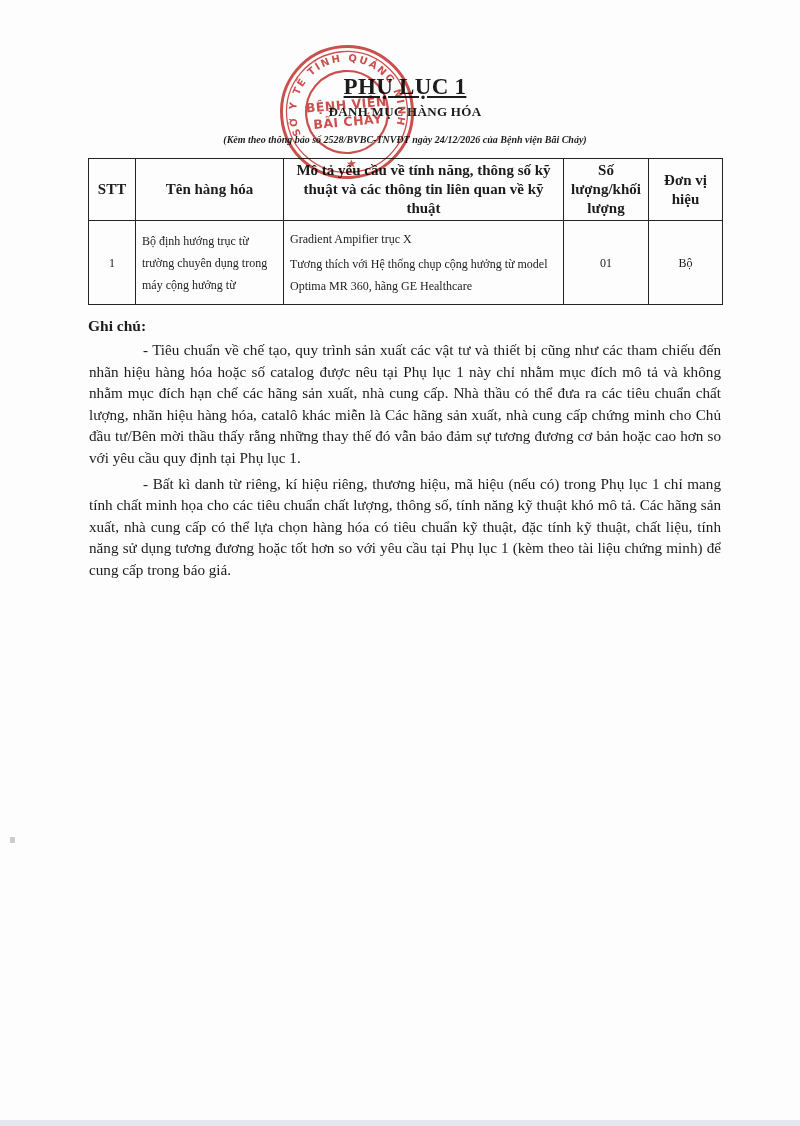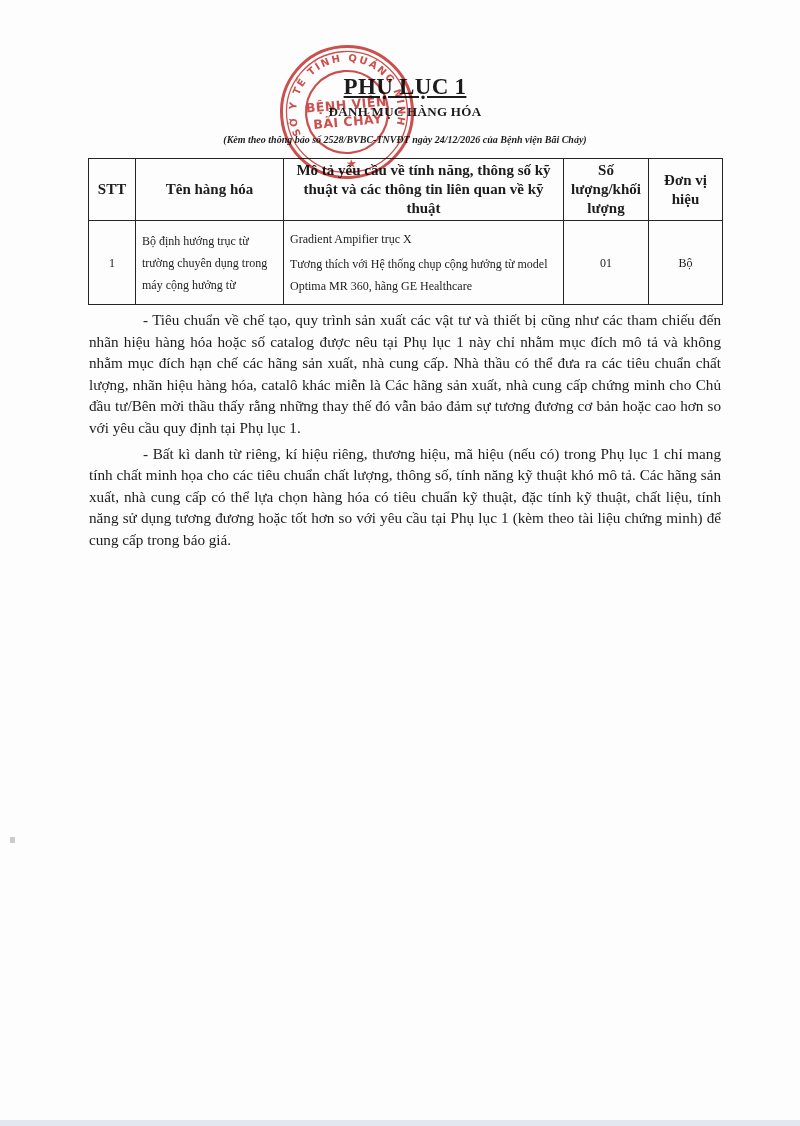--- a/index.html
+++ b/index.html
@@ -94,19 +94,20 @@
           <td class="c-left c-desc">
             <div>Gradient Ampifier trục X</div>
             <div>Tương thích với Hệ thống chụp cộng hưởng từ model Optima MR 360, hãng GE Healthcare</div>
           </td>
           <td class="c-center">01</td>
           <td class="c-center">Bộ</td>
         </tr>
       </tbody>
     </table>
 
+    <div class="notes-heading">Ghi chú:</div>
     <p class="note">- Tiêu chuẩn về chế tạo, quy trình sản xuất các vật tư và thiết bị cũng như các tham chiếu đến nhãn hiệu hàng hóa hoặc số catalog được nêu tại Phụ lục 1 này chỉ nhằm mục đích mô tả và không nhằm mục đích hạn chế các hãng sản xuất, nhà cung cấp. Nhà thầu có thể đưa ra các tiêu chuẩn chất lượng, nhãn hiệu hàng hóa, catalô khác miễn là Các hãng sản xuất, nhà cung cấp chứng minh cho Chủ đầu tư/Bên mời thầu thấy rằng những thay thế đó vẫn bảo đảm sự tương đương cơ bản hoặc cao hơn so với yêu cầu quy định tại Phụ lục 1.</p>
     <p class="note">- Bất kì danh từ riêng, kí hiệu riêng, thương hiệu, mã hiệu (nếu có) trong Phụ lục 1 chỉ mang tính chất minh họa cho các tiêu chuẩn chất lượng, thông số, tính năng kỹ thuật khó mô tả. Các hãng sản xuất, nhà cung cấp có thể lựa chọn hàng hóa có tiêu chuẩn kỹ thuật, đặc tính kỹ thuật, chất liệu, tính năng sử dụng tương đương hoặc tốt hơn so với yêu cầu tại Phụ lục 1 (kèm theo tài liệu chứng minh) để cung cấp trong báo giá.</p>
   </div>
 
   <div class="speck"></div>
   <div class="bottom-edge"></div>
 </div>
 
 </body></html>

